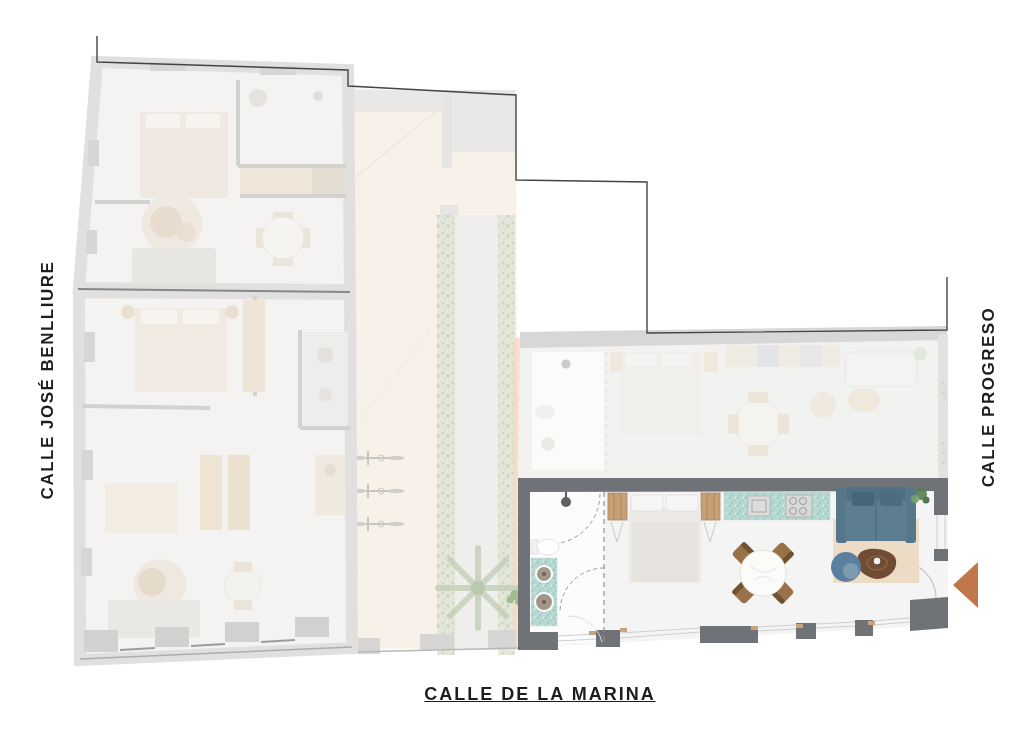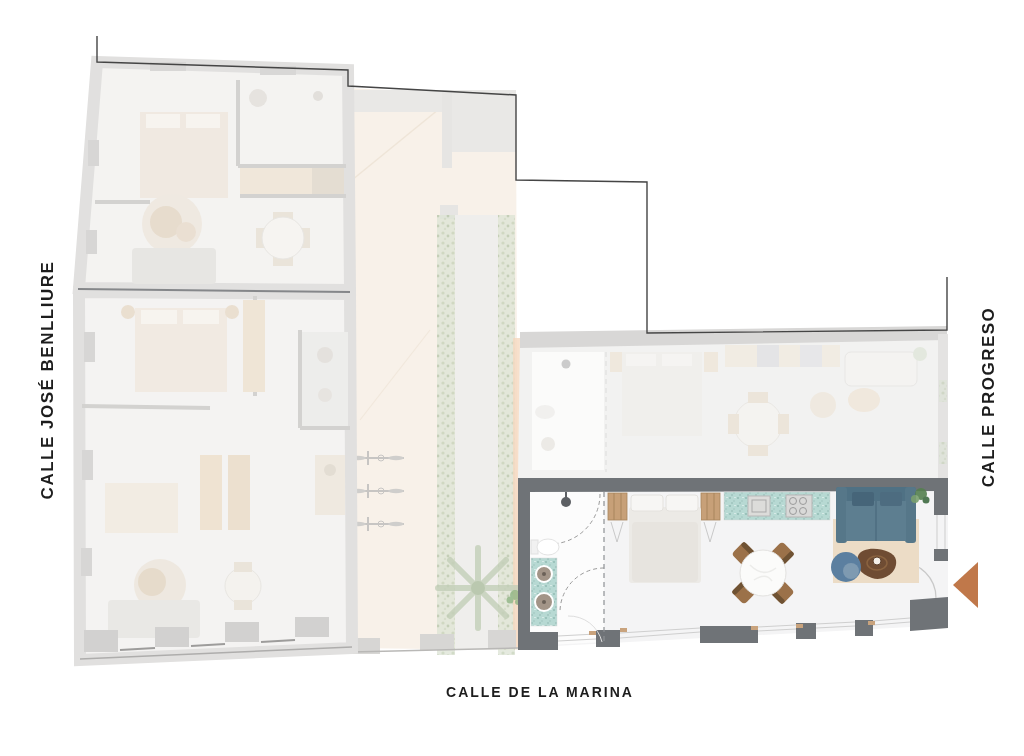--- a/index.html
+++ b/index.html
@@ -2,21 +2,21 @@
 <html><head>
 <meta charset="utf-8">
 <style>
   html,body{margin:0;padding:0;background:#ffffff;}
   #stage{position:relative;width:1024px;height:756px;background:#ffffff;overflow:hidden;
          font-family:"Liberation Sans",sans-serif;}
   svg{position:absolute;left:0;top:0;}
   .street{position:absolute;font-weight:700;font-size:17px;letter-spacing:1.5px;
           color:#1d1d1d;white-space:nowrap;text-align:center;}
   .street.v{transform-origin:center;}
-  .street.b{font-size:14px;letter-spacing:2px;}
+  .street.b{font-size:18px;letter-spacing:2px;text-decoration:underline;}
 </style>
 </head>
 <body>
 
 <div id="stage">
 
 <svg width="1024" height="756" viewBox="0 0 1024 756">
   <defs>
     <pattern id="terrazzo" width="8" height="8" patternUnits="userSpaceOnUse">
       <rect width="8" height="8" fill="#b7d9d3"></rect>

